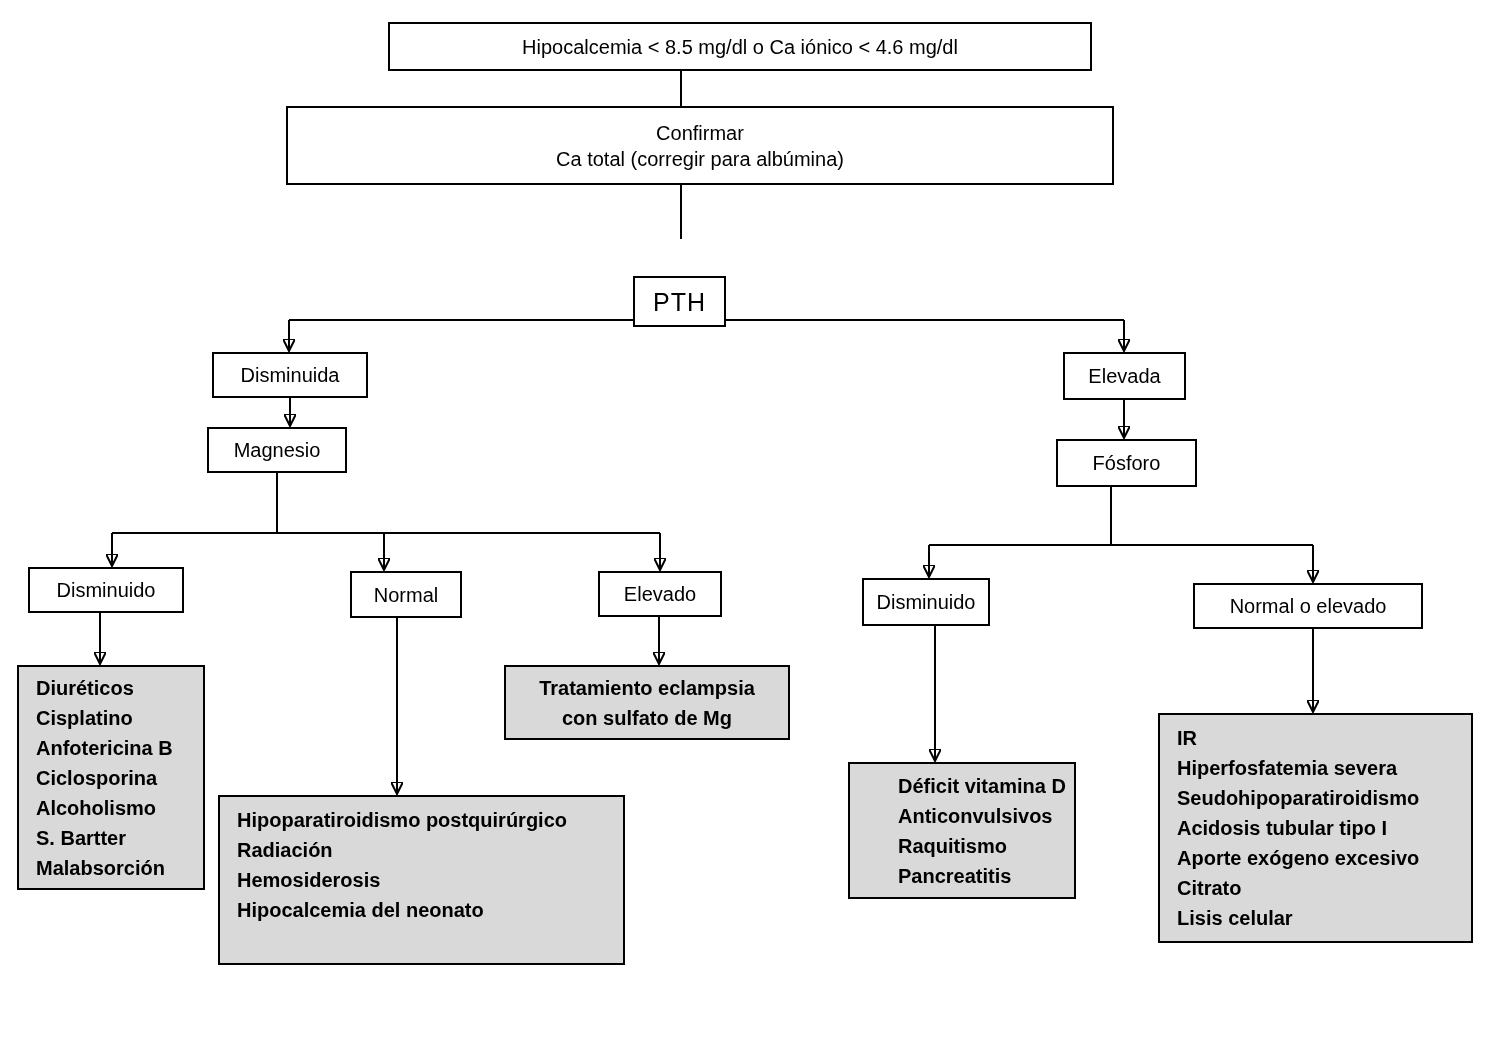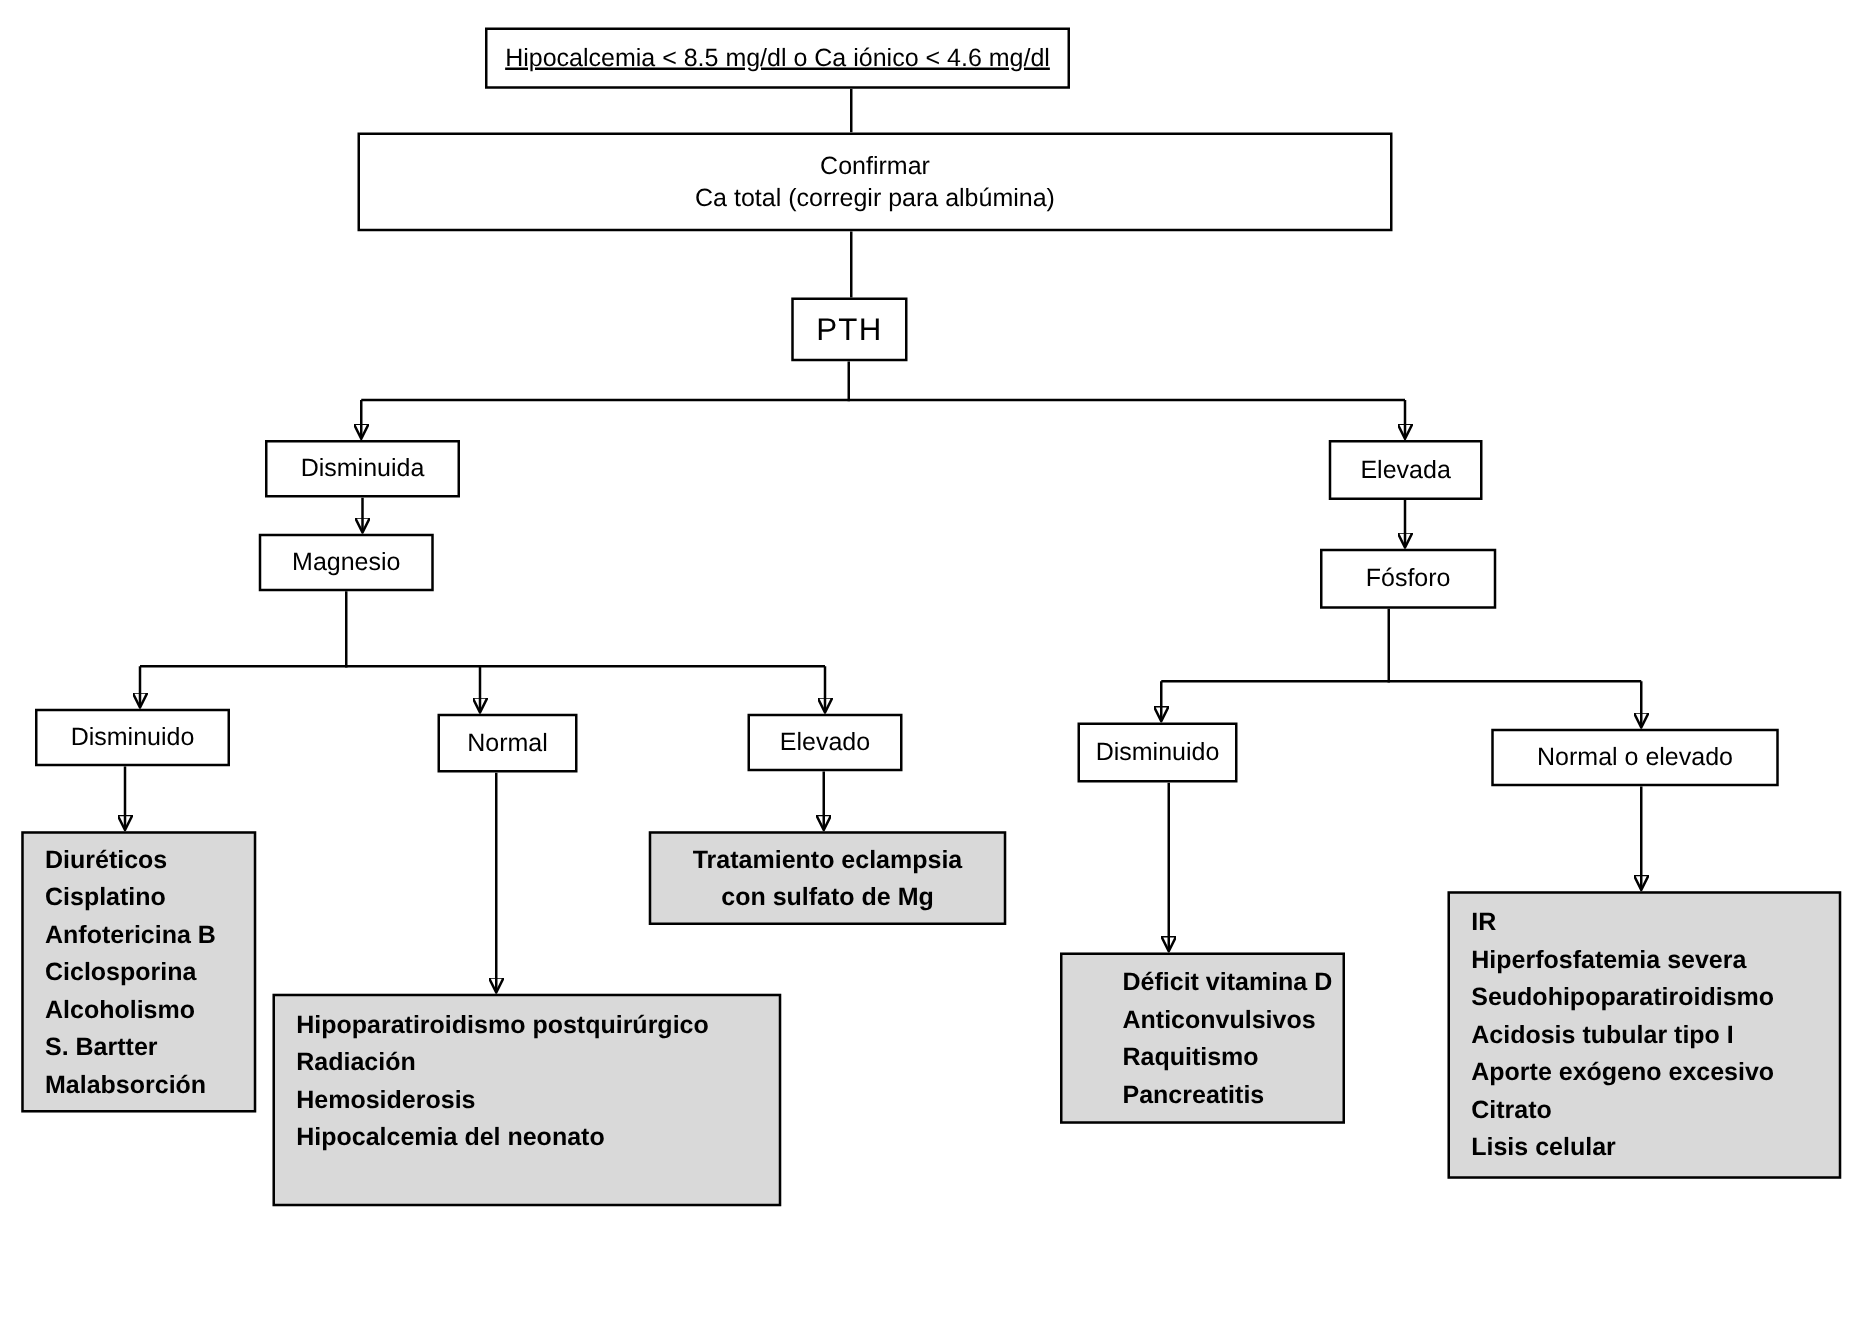--- a/index.html
+++ b/index.html
@@ -36,20 +36,21 @@
     display: flex;
     align-items: center;
     justify-content: center;
     text-align: center;
     font-size: 20px;
     line-height: 26px;
   }
   .node.pth {
     font-size: 25px;
     letter-spacing: 1px;
+    margin-top: 38px;
   }
   .gray-node {
     position: absolute;
     box-sizing: border-box;
     background: #d9d9d9;
     border: 2px solid #000000;
     font-size: 20px;
     line-height: 30px;
     padding: 6px 10px 0 17px;
     text-align: left;
@@ -100,21 +101,21 @@
     <path marker-end="url(#arrow)" d="M660 533 L660 569"></path>
     <path marker-end="url(#arrow)" d="M100 613 L100 663"></path>
     <path marker-end="url(#arrow)" d="M397 618 L397 793"></path>
     <path marker-end="url(#arrow)" d="M659 617 L659 663"></path>
     <path marker-end="url(#arrow)" d="M929 545 L929 576"></path>
     <path marker-end="url(#arrow)" d="M1313 545 L1313 581"></path>
     <path marker-end="url(#arrow)" d="M935 626 L935 760"></path>
     <path marker-end="url(#arrow)" d="M1313 629 L1313 711"></path>
   </svg>
 
-  <div class="node" style="left:388px; top:22px; width:468px; height:49px;text-decoration:underline;">Hipocalcemia &lt; 8.5 mg/dl o Ca iónico &lt; 4.6 mg/dl</div>
+  <div class="node" style="left:388px; top:22px; width:704px; height:49px;">Hipocalcemia &lt; 8.5 mg/dl o Ca iónico &lt; 4.6 mg/dl</div>
 
   <div class="node two-line" style="left:286px; top:106px; width:828px; height:79px;">
     <div>Confirmar</div>
     <div>Ca total (corregir para albúmina)</div>
   </div>
 
   <div class="node pth" style="left:633px; top:238px; width:93px; height:51px;">PTH</div>
 
   <div class="node" style="left:212px; top:352px; width:156px; height:46px;">Disminuida</div>
 
@@ -144,21 +145,21 @@
       <div class="cause-line">Malabsorción</div>
     </div>
 
   <div class="gray-node" style="left:218px; top:795px; width:407px; height:170px; padding-top:8px;">
       <div class="cause-line">Hipoparatiroidismo postquirúrgico</div>
       <div class="cause-line">Radiación</div>
       <div class="cause-line">Hemosiderosis</div>
       <div class="cause-line">Hipocalcemia del neonato</div>
     </div>
 
-  <div class="gray-node centered" style="left:519px; top:665px; width:286px; height:75px;">
+  <div class="gray-node centered" style="left:504px; top:665px; width:286px; height:75px;">
       <div class="cause-line">Tratamiento eclampsia</div>
       <div class="cause-line">con sulfato de Mg</div>
     </div>
 
   <div class="gray-node" style="left:848px; top:762px; width:228px; height:137px; padding-top:7px;padding-left:48px;">
       <div class="cause-line">Déficit vitamina D</div>
       <div class="cause-line">Anticonvulsivos</div>
       <div class="cause-line">Raquitismo</div>
       <div class="cause-line">Pancreatitis</div>
     </div>

